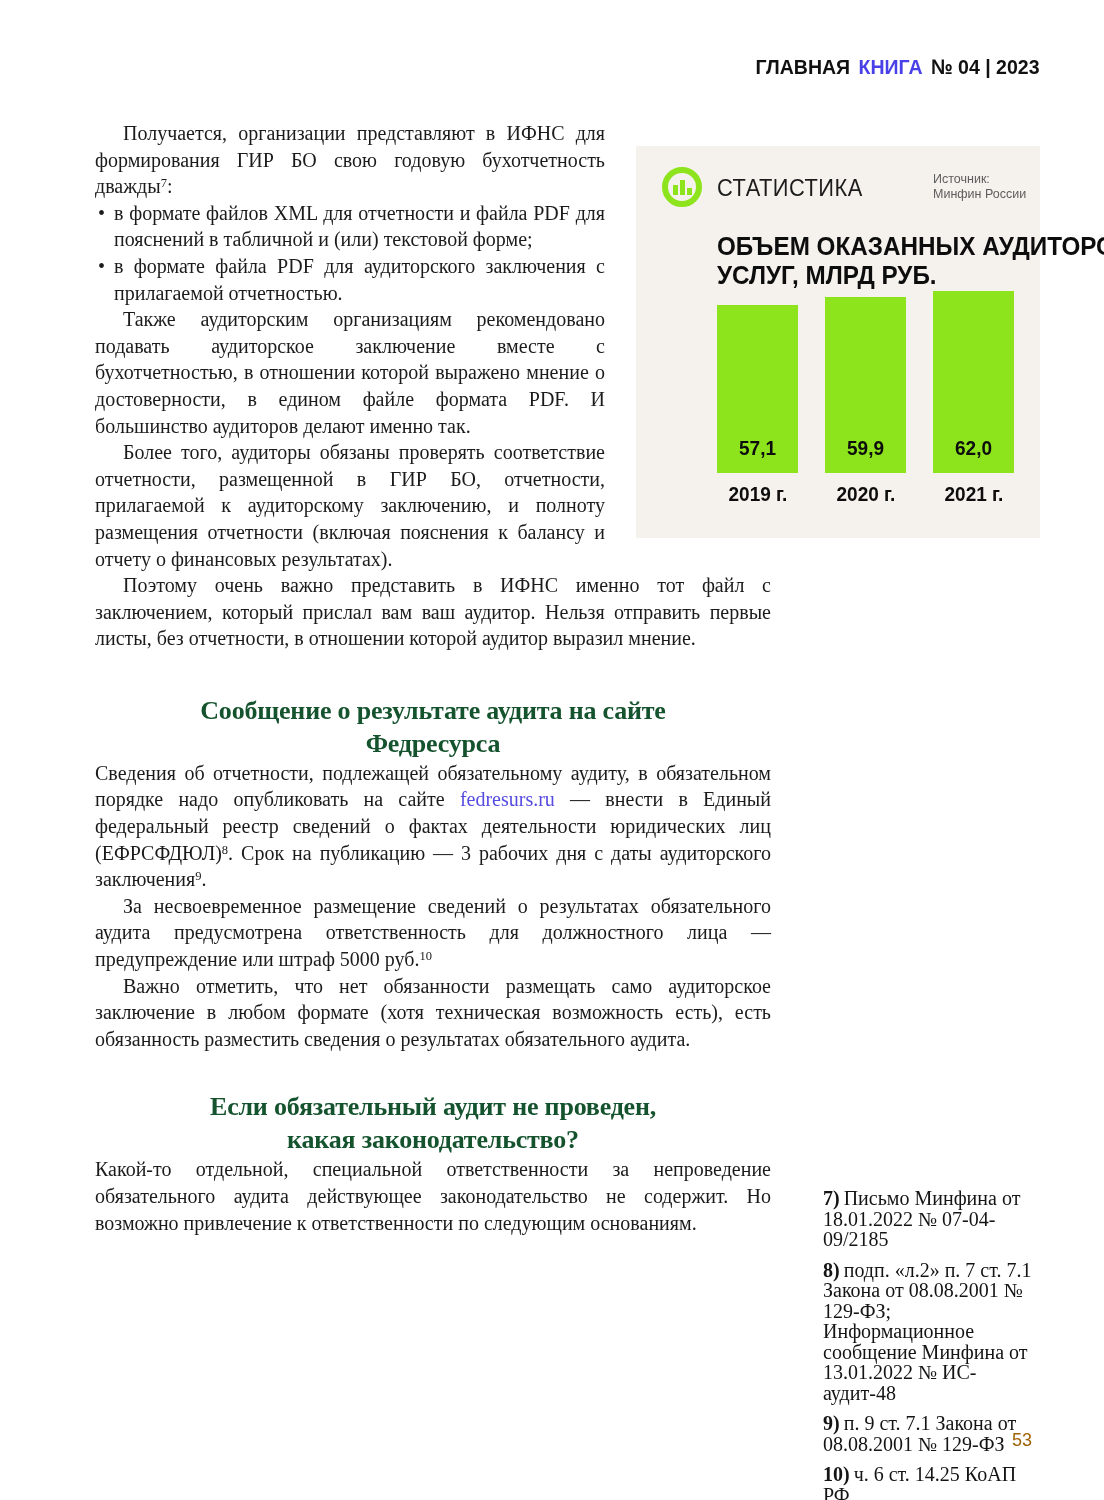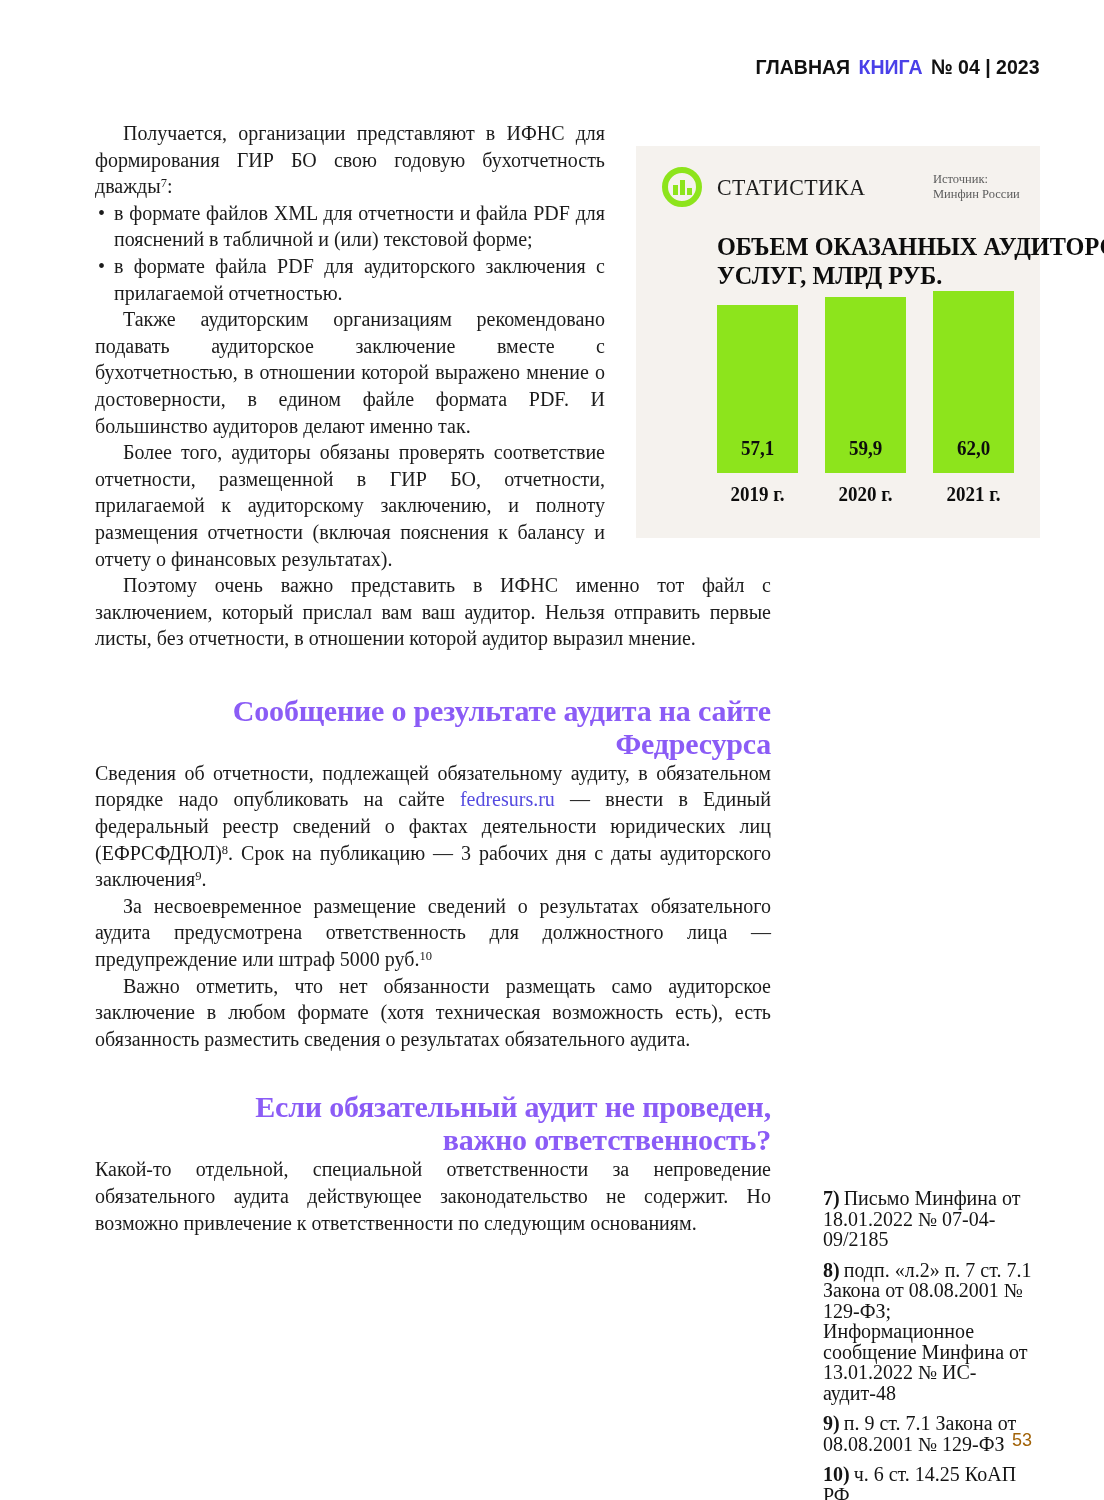--- a/index.html
+++ b/index.html
@@ -20,29 +20,29 @@
   
   .main-col{position:absolute;left:95px;top:120px;width:676px;font-size:20px;line-height:26.6px;text-align:justify;}
   .stats-spacer{float:right;width:166px;height:428px;}
   .main-col p{margin:0;}
   .main-col p.indent{text-indent:28px;}
   .bullets{list-style:none;}
   .bullets li{position:relative;padding-left:19px;text-align:justify;}
   .bullets li::before{content:"•";position:absolute;left:3px;}
   sup{font-size:12.5px;line-height:0;vertical-align:6px;}
   .doc-link{color:var(--link);text-decoration:none;cursor:pointer;}
-  h2.sec{font-size:30px;line-height:33px;font-weight:bold;text-align:right;letter-spacing:-0.2px;color:#8b5cf6;}
+  h2.sec{font-size:26px;line-height:33px;font-weight:bold;text-align:center;letter-spacing:-0.2px;color:#14532d;}
   h2.sec .line{display:block;}
   .h1-space{margin-top:42px;}
   .h2-space{margin-top:38px;}
   .after-h{margin-top:15px;}
 
   
   .stats-box{position:absolute;left:636px;top:146px;width:404px;height:392px;background:var(--stats_bg);
-             font-family:Liberation Serif, serif;}
+             font-family:Liberation Sans, sans-serif;}
   .stats-icon{position:absolute;left:26px;top:21px;width:40px;height:40px;border:6px solid var(--bar_green);
               border-radius:50%;display:flex;align-items:flex-end;justify-content:center;gap:2px;padding-bottom:6px;}
   .stats-icon i{display:block;width:5px;background:var(--bar_green);}
   .stats-icon i:nth-child(1){height:10px;}
   .stats-icon i:nth-child(2){height:15px;}
   .stats-icon i:nth-child(3){height:7px;}
   .stats-label{position:absolute;left:81px;top:29px;font-size:23px;letter-spacing:0.5px;color:#1c1c1c;
                transform:scaleX(0.95);transform-origin:left center;}
   .stats-source{position:absolute;left:297px;top:26px;font-size:12.5px;line-height:15px;color:var(--source_gray);}
   .stats-title{position:absolute;left:81px;top:86px;font-weight:bold;font-size:25px;line-height:29px;color:#0d0d0d;
@@ -96,21 +96,21 @@
     </h2>
 
     <p class="after-h"><span>Сведения об отчетности, подлежащей обязательному аудиту, в обязательном порядке надо опубликовать на сайте </span><a class="doc-link">fedresurs.ru</a><span> — внести в Единый федеральный реестр сведений о фактах деятельности юридических лиц (ЕФРСФДЮЛ)</span><sup>8</sup><span>. Срок на публикацию — 3 рабочих дня с даты аудиторского заключения</span><sup>9</sup><span>.</span></p>
 
     <p class="indent"><span>За несвоевременное размещение сведений о результатах обязательного аудита предусмотрена ответственность для должностного лица — предупреждение или штраф 5000 руб.</span><sup>10</sup></p>
 
     <p class="indent">Важно отметить, что нет обязанности размещать само аудиторское заключение в любом формате (хотя техническая возможность есть), есть обязанность разместить сведения о результатах обязательного аудита.</p>
 
     <h2 class="sec h2-space">
       <span class="line">Если обязательный аудит не проведен,</span>
-      <span class="line">важно ответственность?</span>
+      <span class="line">какая законодательство?</span>
     </h2>
 
     <p class="after-h">Какой-то отдельной, специальной ответственности за непроведение обязательного аудита действующее законодательство не содержит. Но возможно привлечение к ответственности по следующим основаниям.</p>
   </section>
 
   <aside class="stats-box">
     <span class="stats-icon">
         <i></i>
         <i></i>
         <i></i>

